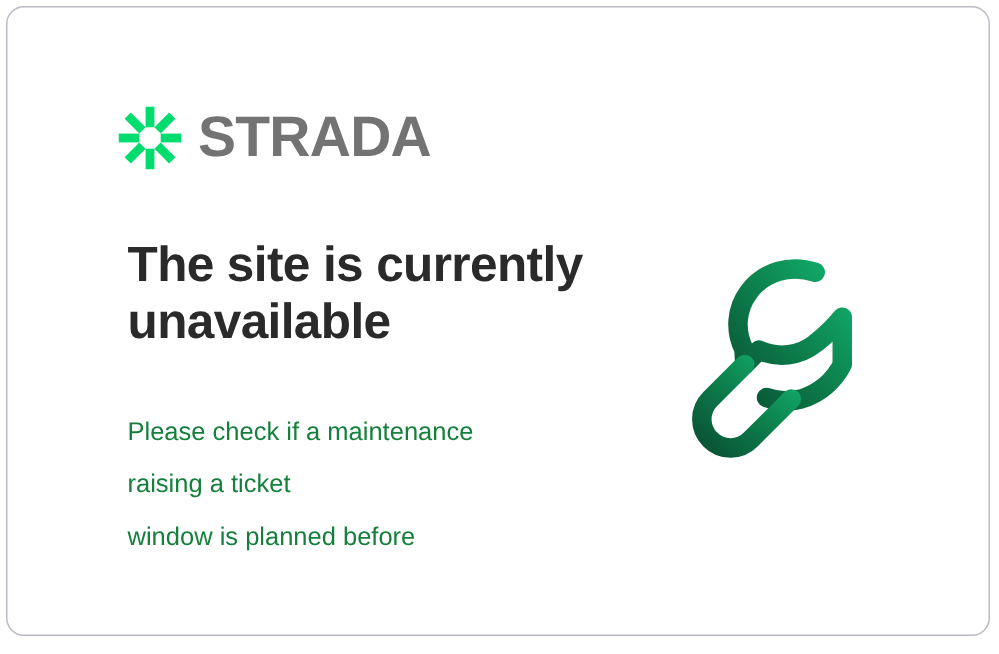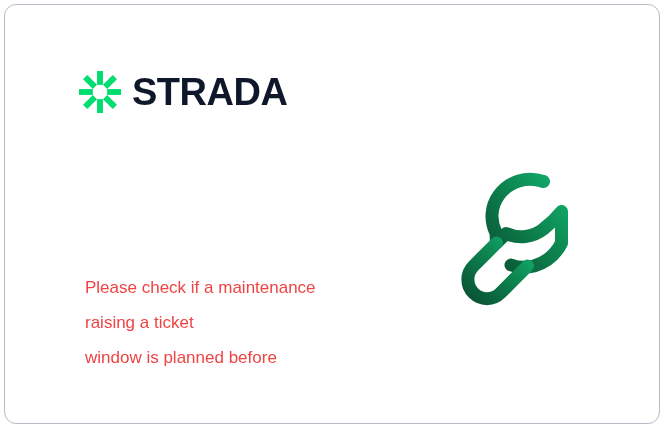--- a/index.html
+++ b/index.html
@@ -42,21 +42,21 @@
   .brand-mark {
     width: 42px;
     height: 42px;
     display: block;
     flex: 0 0 auto;
   }
   .brand-word {
     font-size: 38px;
     font-weight: 700;
     letter-spacing: -0.5px;
-    color: #0f172a;
+    color: #737373;
     line-height: 1;
     white-space: nowrap;
     font-family: "Liberation Sans", "DejaVu Sans", sans-serif;
   }
 
   
   .headline {
     position: absolute;
     left: 80px;
     top: 152px;
@@ -70,21 +70,21 @@
   }
   .body-copy {
     position: absolute;
     left: 80px;
     top: 266px;
     width: 310px;
     margin: 0;
     font-size: 17px;
     font-weight: 400;
     line-height: 2.05;
-    color: #ef4444;
+    color: #15803d;
   }
   .body-copy span { display: block; }
 
   
   .wrench {
     position: absolute;
     left: 452px;
     top: 152px;
     width: 160px;
     height: 162px;
@@ -110,20 +110,21 @@
           <rect x="43" y="0" width="14" height="33"></rect>
           <rect x="43" y="67" width="14" height="33"></rect>
           <rect x="0" y="43" width="33" height="14"></rect>
           <rect x="67" y="43" width="33" height="14"></rect>
         </g>
       </g>
     </svg>
     <div class="brand-word">STRADA</div>
   </div>
 
+  <h1 class="headline">The site is currently unavailable</h1>
 
   <p class="body-copy">
     <span>Please check if a maintenance</span>
     <span>raising a ticket</span>
     <span>window is planned before</span>
   </p>
 
   <svg class="wrench" viewBox="0 0 160 162" aria-hidden="true">
     <defs>
       <linearGradient id="wrenchGrad" x1="0" y1="1" x2="1" y2="0">

